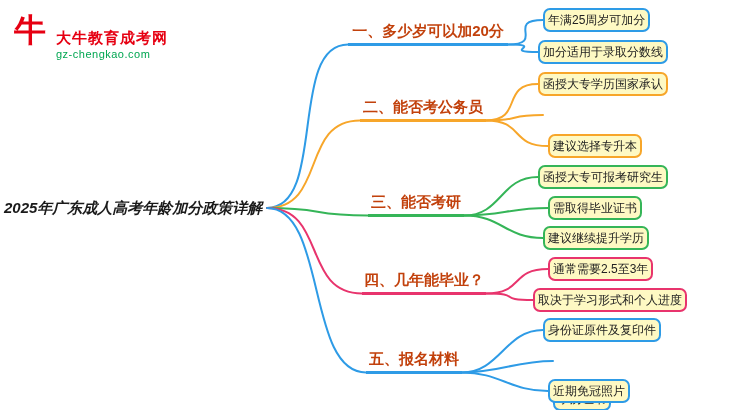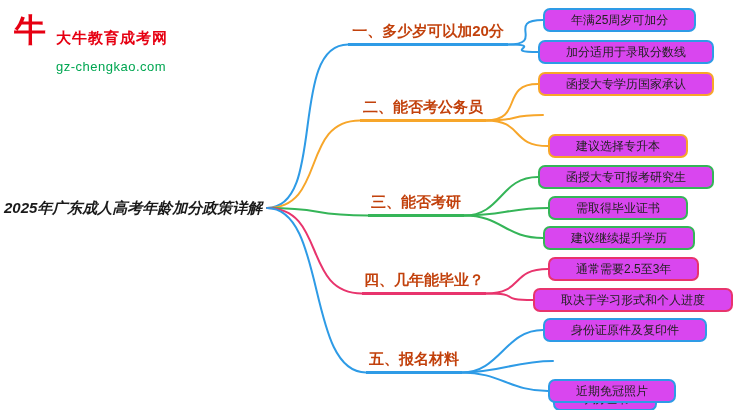--- a/index.html
+++ b/index.html
@@ -3,29 +3,29 @@
 <meta charset="utf-8">
 <style>
   html,body{margin:0;padding:0;background:#fff;}
   body{width:750px;height:410px;overflow:hidden;font-family:"Liberation Sans",sans-serif;position:relative;}
   #canvas{position:absolute;left:0;top:0;width:750px;height:410px;background:#fff;}
   #connectors{position:absolute;left:0;top:0;width:750px;height:410px;pointer-events:none;}
 
   .logo{position:absolute;left:10px;top:10px;display:flex;align-items:flex-start;gap:6px;}
   .logo-mark{width:40px;height:40px;color:#e60012;font-size:32px;font-weight:bold;line-height:40px;text-align:center;}
   .logo-title{color:#e60012;font-size:15px;font-weight:bold;letter-spacing:1px;margin-top:19px;}
-  .logo-sub{color:#00a651;font-size:13px;margin-top:11px;letter-spacing:0.5px;}
+  .logo-sub{color:#00a651;font-size:11px;margin-top:0;letter-spacing:0.5px;}
 
   .root-node{position:absolute;left:4px;top:199px;font-size:15px;font-weight:600;color:#1a1a1a;white-space:nowrap;font-style:italic;}
 
   .branch-label{position:absolute;height:22px;line-height:20px;font-size:15px;font-weight:600;color:#c2410c;
     text-align:center;white-space:nowrap;border-bottom:3px solid #b91c1c;}
 
-  .leaf-node{position:absolute;height:20px;line-height:20px;font-size:12px;color:#222;background:#d946ef;
-    border:2px solid #999;border-radius:7px;padding:0 26px;white-space:nowrap;}
+  .leaf-node{position:absolute;height:20px;line-height:20px;font-size:12px;color:#222;background:#fef9c3;
+    border:2px solid #999;border-radius:7px;padding:0 3px;white-space:nowrap;}
 </style>
 </head>
 <body>
 
 <div id="canvas">
   <svg id="connectors" viewBox="0 0 750 410">
       <path d="M 267 208 C 327 208, 288 44.5, 348 44.5" stroke="#2e9be6" stroke-width="2" fill="none" stroke-linecap="round"></path>
       <path d="M 508 44.5 C 546 44.5, 505 20, 543 20" stroke="#2e9be6" stroke-width="2" fill="none" stroke-linecap="round"></path>
       <path d="M 508 44.5 C 546 44.5, 500 52, 538 52" stroke="#2e9be6" stroke-width="2" fill="none" stroke-linecap="round"></path>
       <path d="M 267 208 C 327 208, 300 120.5, 360 120.5" stroke="#f7a62a" stroke-width="2" fill="none" stroke-linecap="round"></path>

